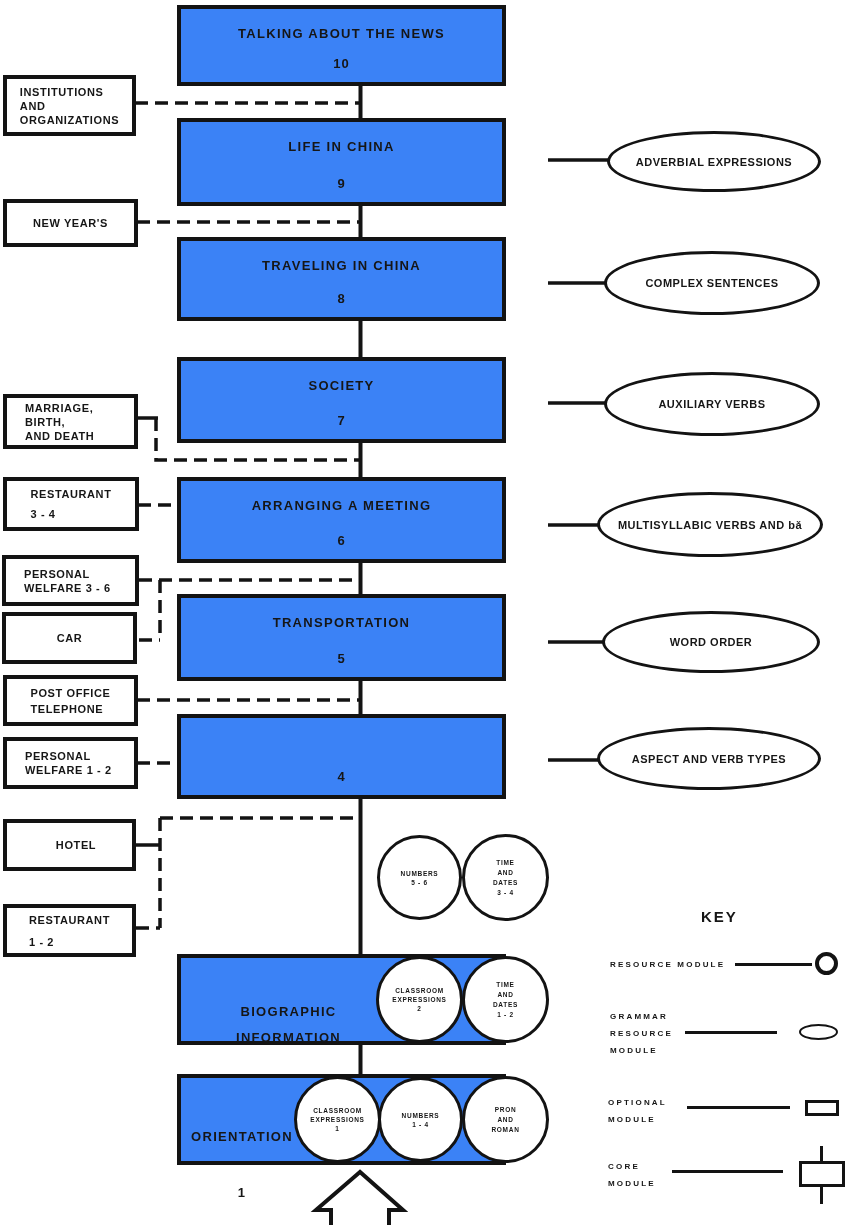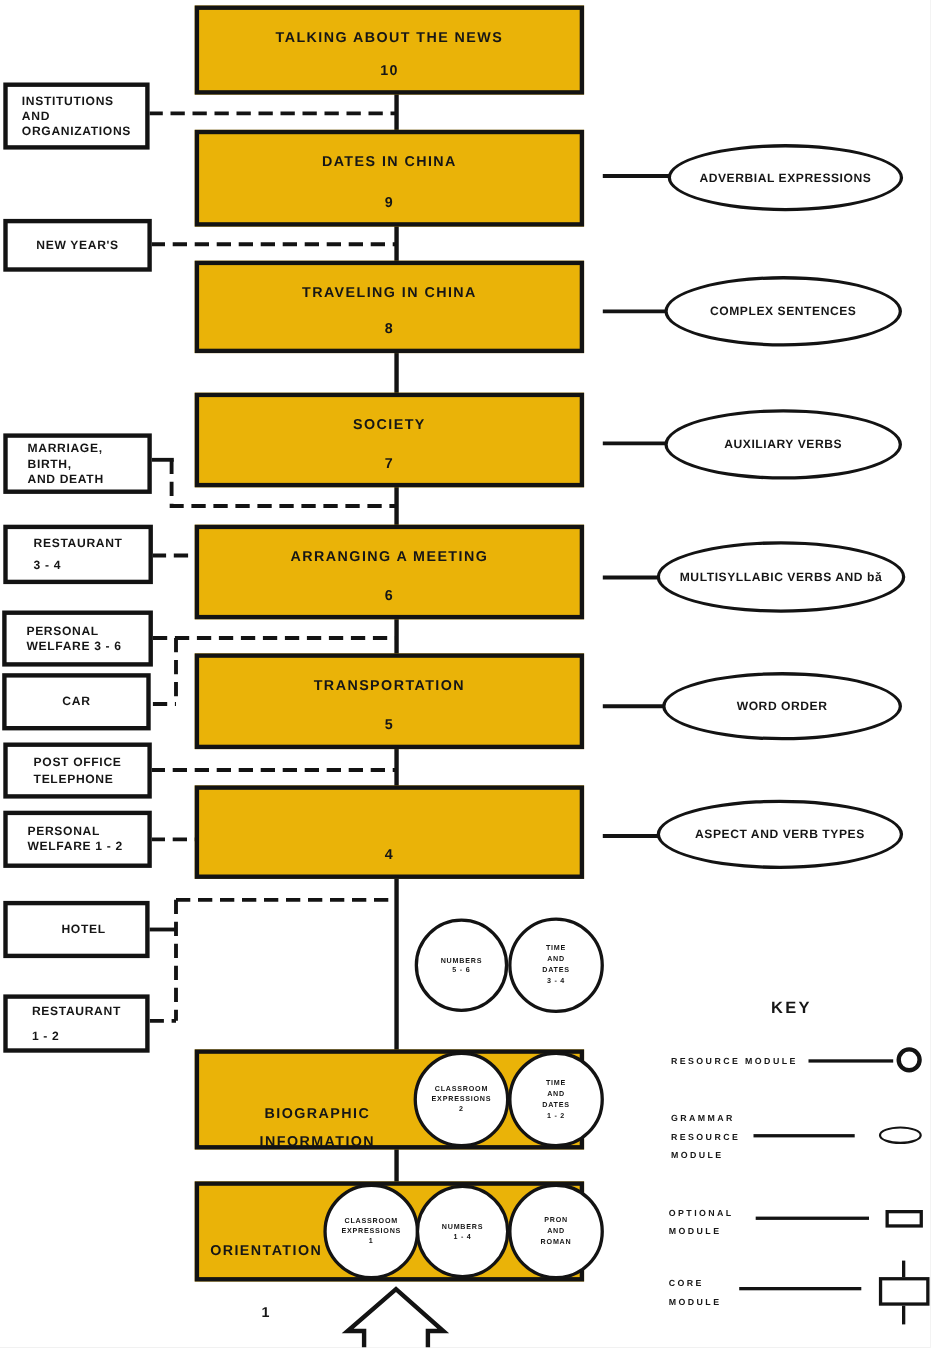--- a/index.html
+++ b/index.html
@@ -4,22 +4,22 @@
 <style>
   html,body{margin:0;padding:0;background:#e8e8e8;}
   .canvas{
     position:relative;width:846px;height:1225px;background:#ffffff;
     overflow:hidden;font-family:"Liberation Sans","DejaVu Sans",sans-serif;
     color:#161616;
   }
   svg.wires{position:absolute;left:0;top:0;z-index:1;}
   
   .core-box{
-    position:absolute;left:177px;width:354px;box-sizing:border-box;
-    border:4px solid #131313;background:#eab308;z-index:2;
+    position:absolute;left:177px;width:329px;box-sizing:border-box;
+    border:4px solid #131313;background:#3b82f6;z-index:2;
   }
   .cb-title{
     position:absolute;top:17px;left:0;right:0;text-align:center;
     font-size:13px;font-weight:bold;letter-spacing:1.3px;white-space:pre-line;
   }
   .cb-num{
     position:absolute;bottom:11px;left:0;right:0;text-align:center;
     font-size:13px;font-weight:bold;letter-spacing:1px;
   }
   .cb-side{ 
@@ -118,21 +118,21 @@
     </g>
 
     <path d="M360 1172 L316 1210 L331 1210 L331 1232 L389 1232 L389 1210 L403 1210 Z" fill="#ffffff" stroke="#131313" stroke-width="4"></path>
   </svg>
 
   <div class="core-box" style="top:5px;height:81px;">
     <span class="cb-title">TALKING ABOUT THE NEWS</span>
     <span class="cb-num">10</span>
   </div>
   <div class="core-box" style="top:118px;height:88px;">
-    <span class="cb-title">DATES IN CHINA</span>
+    <span class="cb-title">LIFE IN CHINA</span>
     <span class="cb-num">9</span>
   </div>
   <div class="core-box" style="top:237px;height:84px;">
     <span class="cb-title">TRAVELING IN CHINA</span>
     <span class="cb-num">8</span>
   </div>
   <div class="core-box" style="top:357px;height:86px;">
     <span class="cb-title">SOCIETY</span>
     <span class="cb-num">7</span>
   </div>

